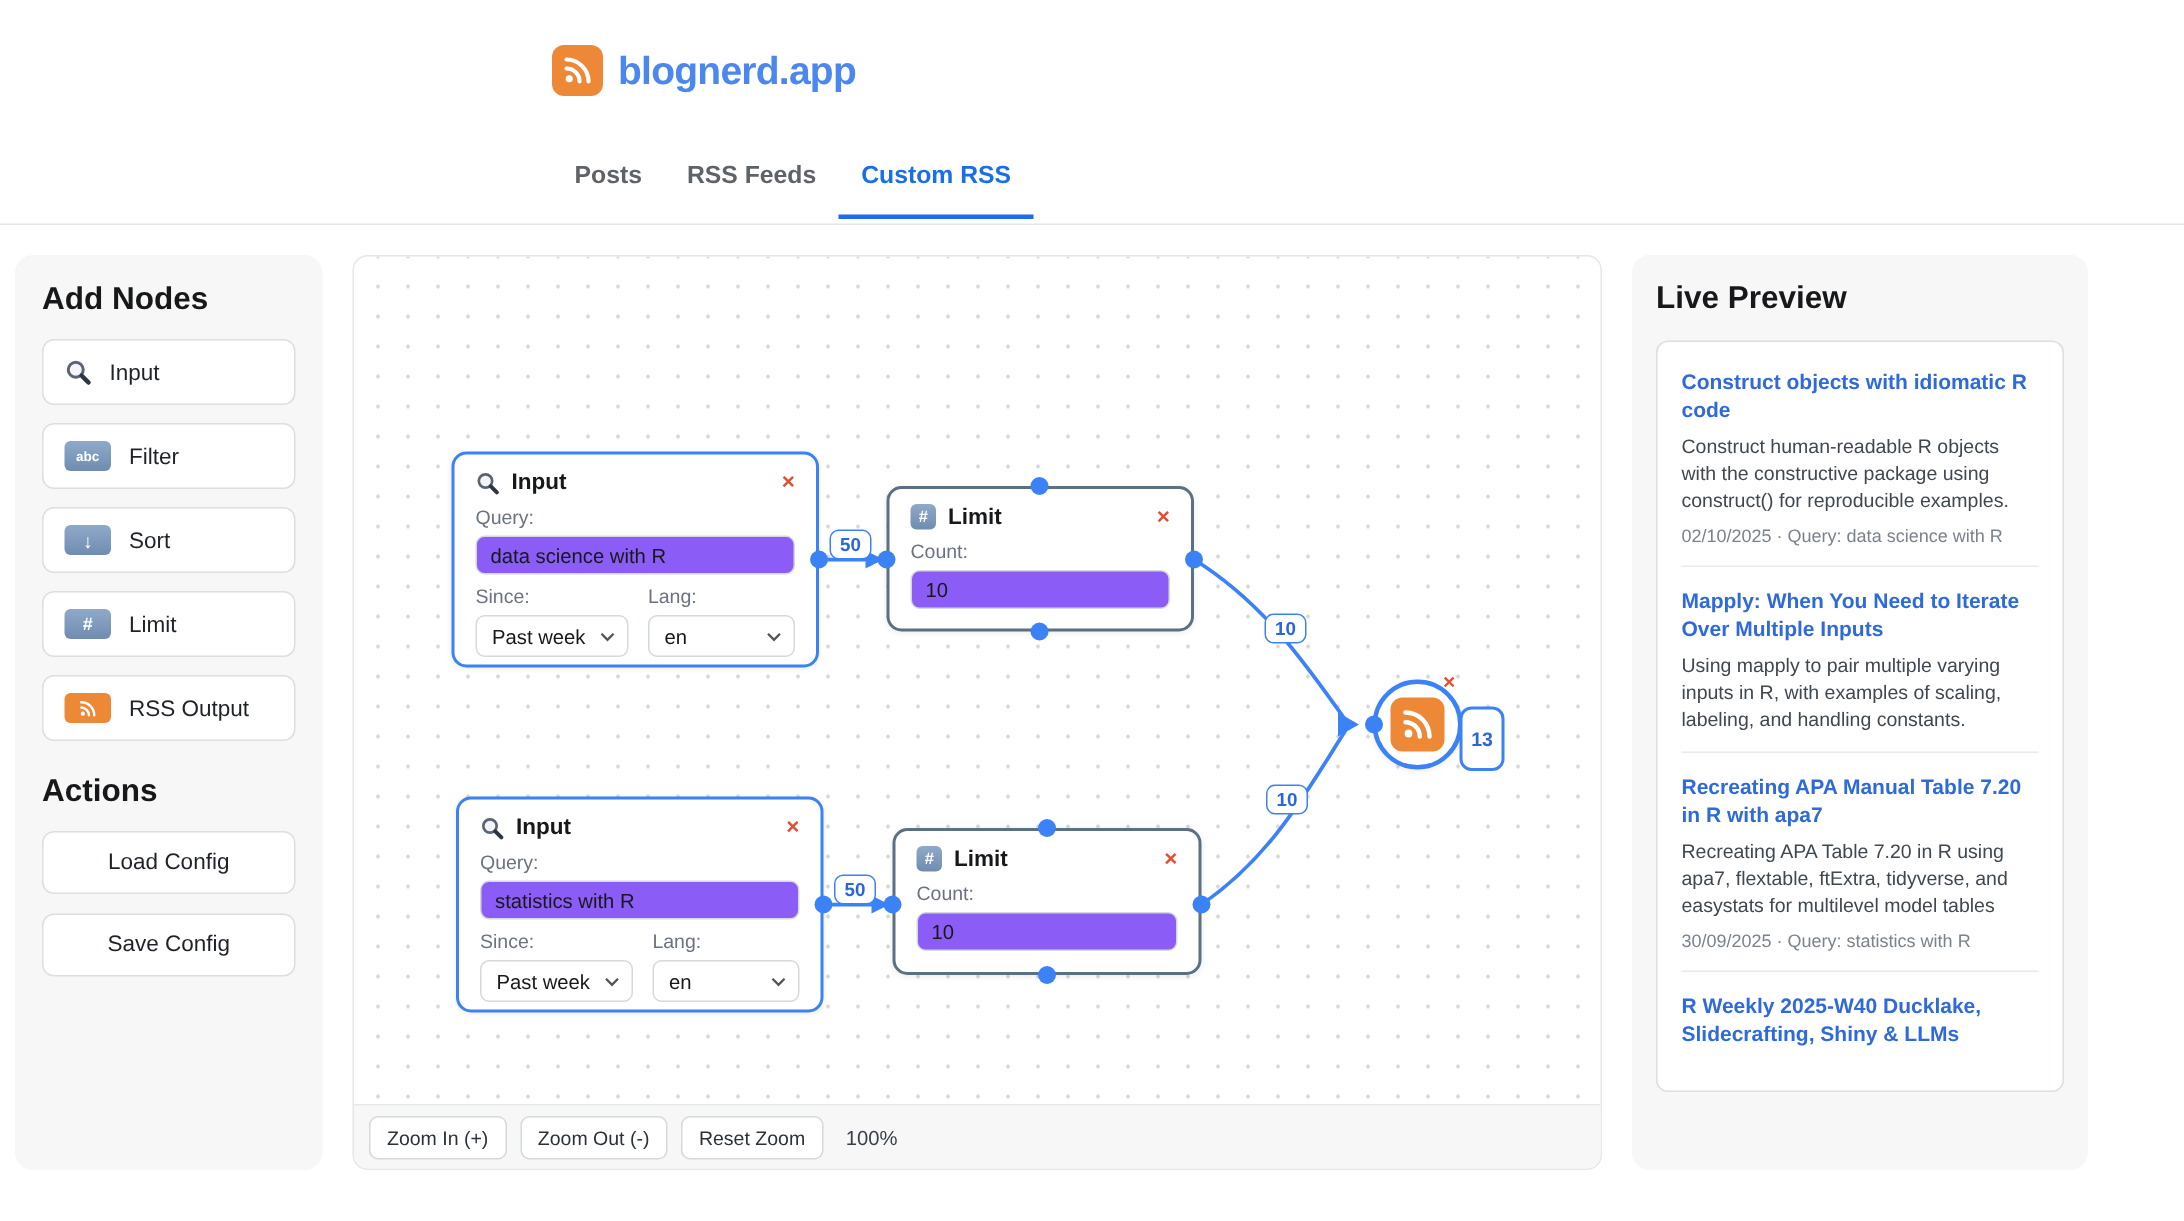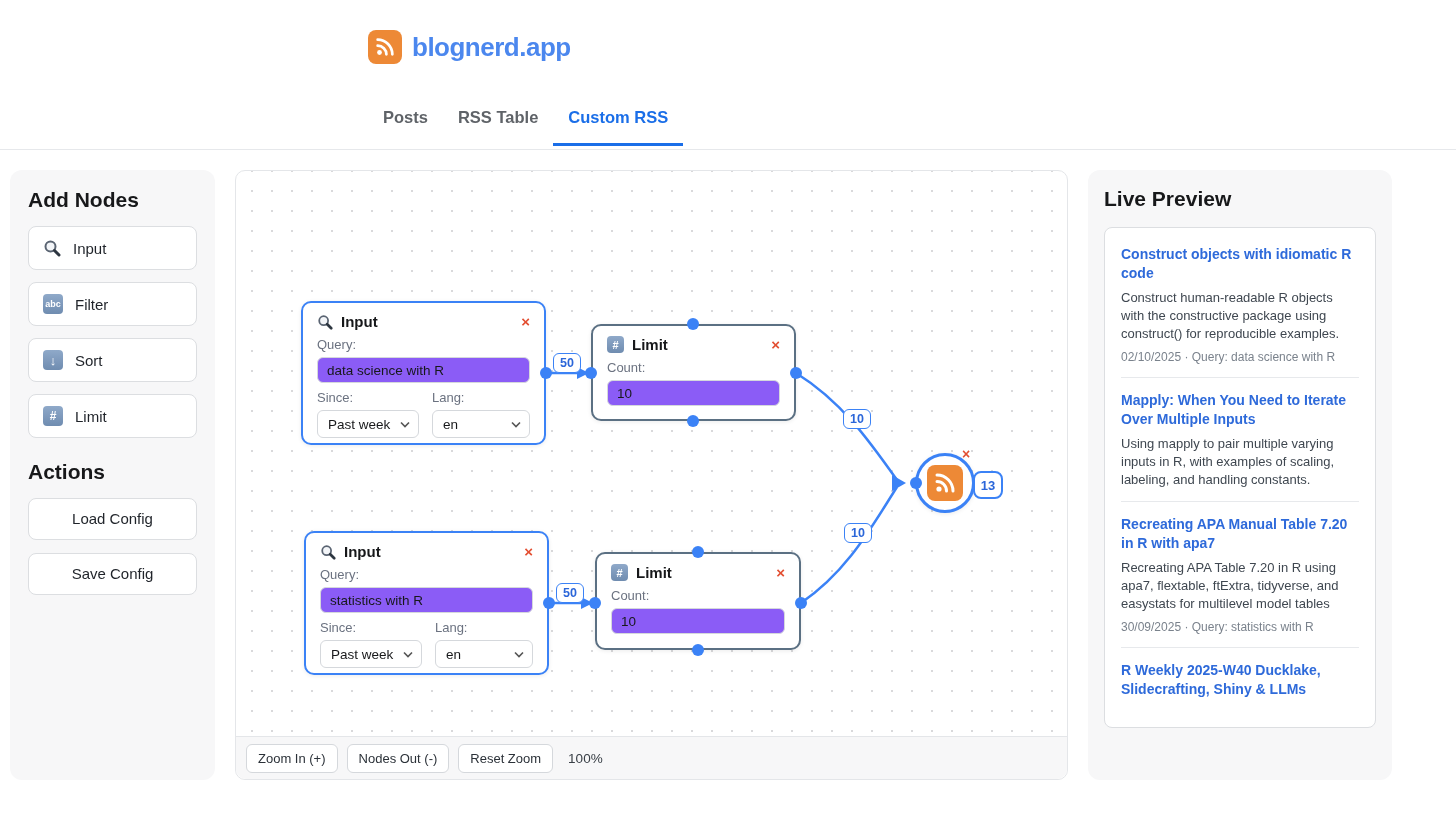--- a/index.html
+++ b/index.html
@@ -14,21 +14,21 @@
   .search-pill { position:absolute; left:573px; top:26px; width:464px; height:43px; border:1px solid #dadce0; border-radius:22px; padding:0 24px; font-size:16px; color:#202124; background:#fff; outline:none; font-family:"Liberation Sans", sans-serif; }
 
   .tabs { position:absolute; left:368px; top:108px; display:flex; }
   .tab { padding:0 15px 16px 15px; font-size:16.5px; font-weight:bold; color:#5f6368; cursor:pointer; border-bottom:3px solid transparent; }
   .tab.active { color:#1a6ee8; border-bottom-color:#1a6ee8; }
 
   
   .sidebar { position:absolute; left:10px; top:170px; width:205px; height:610px; background:#f7f7f8; border-radius:12px; padding:18px; }
   .panel-h { font-size:21px; font-weight:bold; color:#17181a; margin-bottom:14px; }
   .node-btn { display:flex; align-items:center; gap:12px; width:100%; height:44px; background:#fff; border:1px solid #dcdee1; border-radius:8px; margin-bottom:12px; padding:0 14px; font-size:15px; color:#1f2329; cursor:pointer; }
-  .mini-badge { width:20px; height:20px; border-radius:4px; background:linear-gradient(180deg,#8fa9c9,#6f8cb0); color:#fff; display:flex; align-items:center; justify-content:center; font-size:9px; font-weight:bold; flex:0 0 auto; }
+  .mini-badge { width:31px; height:20px; border-radius:4px; background:linear-gradient(180deg,#8fa9c9,#6f8cb0); color:#fff; display:flex; align-items:center; justify-content:center; font-size:9px; font-weight:bold; flex:0 0 auto; }
   .mini-badge.rss { background:#ed8936; }
   .actions-h { margin-top:22px; }
   .action-btn { display:block; width:100%; height:42px; background:#fff; border:1px solid #dcdee1; border-radius:8px; margin-bottom:13px; font-size:15px; color:#1f2329; text-align:center; line-height:40px; cursor:pointer; }
   .action-btn.primary { background:#3b79e8; border-color:#3b79e8; color:#fff; }
 
   
   .canvas { position:absolute; left:235px; top:170px; width:833px; height:610px; background:#fff; border:1px solid #e4e6e9; border-radius:10px; }
   .canvas-viewport { position:absolute; left:0; top:0; width:831px; height:566px; border-radius:10px 10px 0 0; overflow:hidden;
     background-image:radial-gradient(circle, #d9d9db 1.3px, transparent 1.3px); background-size:20px 20px; background-position:6px 10px; }
   .edges-svg { position:absolute; left:0; top:0; pointer-events:none; }
@@ -41,21 +41,21 @@
   .node-title { font-size:15px; font-weight:bold; color:#17181a; flex:1; }
   .node-close { color:#e34f32; font-size:15px; font-weight:bold; cursor:pointer; line-height:1; }
   .fld-label { font-size:13px; color:#6b7280; margin-top:7px; margin-bottom:5px; }
   .fld-input { width:100%; height:26px; border:1px solid #d5d8dc; border-radius:6px; padding:0 9px; font-size:13.5px; color:#17181a; background:#8b5cf6; outline:none; font-family:"Liberation Sans", sans-serif; }
   .two-col { display:flex; gap:13px; }
   .sel { height:28px; border:1px solid #d5d8dc; border-radius:6px; background:#fff; display:flex; align-items:center; justify-content:space-between; padding:0 8px 0 10px; font-size:13.5px; color:#17181a; cursor:pointer; }
 
   .rss-node { position:absolute; left:679px; top:282px; width:60px; height:60px; border-radius:50%; border:3px solid #3b82f6; background:#fff; display:flex; align-items:center; justify-content:center; box-shadow:0 1px 4px rgba(0,0,0,0.08); }
   .rss-node-badge { width:36px; height:36px; border-radius:8px; background:#ed8936; display:flex; align-items:center; justify-content:center; }
   .rss-close { position:absolute; left:726px; top:276px; }
-  .count-badge { position:absolute; left:737px; top:300px; width:30px; height:28px; border:2px solid #3b82f6; border-radius:8px; background:#fff; color:#2b66d9; font-size:13px; font-weight:bold; display:flex; align-items:center; justify-content:center; }
+  .count-badge { position:absolute; left:737px; top:300px; width:30px; height:43px; border:2px solid #3b82f6; border-radius:8px; background:#fff; color:#2b66d9; font-size:13px; font-weight:bold; display:flex; align-items:center; justify-content:center; }
 
   .port { position:absolute; width:12px; height:12px; border-radius:50%; background:#3b82f6; cursor:crosshair; }
   .edge-label { position:absolute; min-width:28px; height:20px; padding:0 5px; border:1.5px solid #3b82f6; border-radius:6px; background:#fff; color:#2b66d9; font-size:12.5px; font-weight:bold; display:flex; align-items:center; justify-content:center; }
 
   .canvas-toolbar { position:absolute; left:0; bottom:0; width:831px; height:43px; background:#f7f7f8; border-top:1px solid #e4e6e9; border-radius:0 0 10px 10px; display:flex; align-items:center; gap:9px; padding:0 10px; }
   .tool-btn { background:#fff; border:1px solid #d5d8dc; border-radius:6px; padding:6px 11px; font-size:13px; color:#2b3138; cursor:pointer; font-family:"Liberation Sans", sans-serif; }
   .zoom-level { font-size:13.5px; color:#3a4047; margin-left:6px; }
 
   
   .preview { position:absolute; left:1088px; top:170px; width:304px; height:610px; background:#f7f7f8; border-radius:12px; padding:17px 16px; }
@@ -77,21 +77,21 @@
       <svg width="22" height="22" viewBox="0 0 24 24">
           <circle cx="6" cy="18" r="2.6" fill="#fff"></circle>
           <path d="M4 10.5 a9.5 9.5 0 0 1 9.5 9.5" stroke="#fff" stroke-width="3" fill="none" stroke-linecap="round"></path>
           <path d="M4 4 a16 16 0 0 1 16 16" stroke="#fff" stroke-width="3" fill="none" stroke-linecap="round"></path>
         </svg>
     </span>
     <span class="logo-text">blognerd.app</span>
   </div>
   <div class="tabs">
     <div class="tab">Posts</div>
-    <div class="tab">RSS Table</div>
+    <div class="tab">RSS Feeds</div>
     <div class="tab active">Custom RSS</div>
   </div>
   <div class="header-rule"></div>
 </div>
 
 <div class="sidebar">
   <div class="panel-h">Add Nodes</div>
 
   <button class="node-btn">
     <span style="display:flex;">
@@ -111,20 +111,30 @@
   <button class="node-btn">
     <span class="mini-badge" style="font-size:13px;">↓</span>
     <span>Sort</span>
   </button>
 
   <button class="node-btn">
     <span class="mini-badge" style="font-size:12px;">#</span>
     <span>Limit</span>
   </button>
 
+  <button class="node-btn">
+    <span class="mini-badge rss">
+      <svg width="13" height="13" viewBox="0 0 24 24">
+          <circle cx="6" cy="18" r="2.6" fill="#fff"></circle>
+          <path d="M4 10.5 a9.5 9.5 0 0 1 9.5 9.5" stroke="#fff" stroke-width="3" fill="none" stroke-linecap="round"></path>
+          <path d="M4 4 a16 16 0 0 1 16 16" stroke="#fff" stroke-width="3" fill="none" stroke-linecap="round"></path>
+        </svg>
+    </span>
+    <span>RSS Output</span>
+  </button>
 
   <div class="panel-h actions-h">Actions</div>
   <button class="action-btn">Load Config</button>
   <button class="action-btn">Save Config</button>
 </div>
 
 <div class="canvas">
   <div class="canvas-viewport">
 
     <svg class="edges-svg" width="831" height="566">
@@ -260,21 +270,21 @@
     <div class="port" style="left:674px; top:306px;"></div>
 
     <div class="edge-label" style="left:317px; top:182px;">50</div>
     <div class="edge-label" style="left:320px; top:412px;">50</div>
     <div class="edge-label" style="left:607px; top:238px;">10</div>
     <div class="edge-label" style="left:608px; top:352px;">10</div>
   </div>
 
   <div class="canvas-toolbar">
     <button class="tool-btn">Zoom In (+)</button>
-    <button class="tool-btn">Nodes Out (-)</button>
+    <button class="tool-btn">Zoom Out (-)</button>
     <button class="tool-btn">Reset Zoom</button>
     <span class="zoom-level">100%</span>
   </div>
 </div>
 
 <div class="preview">
   <div class="panel-h">Live Preview</div>
   <div class="preview-card">
     <div class="p-item">
       <div class="p-title">Construct objects with idiomatic R code</div>

